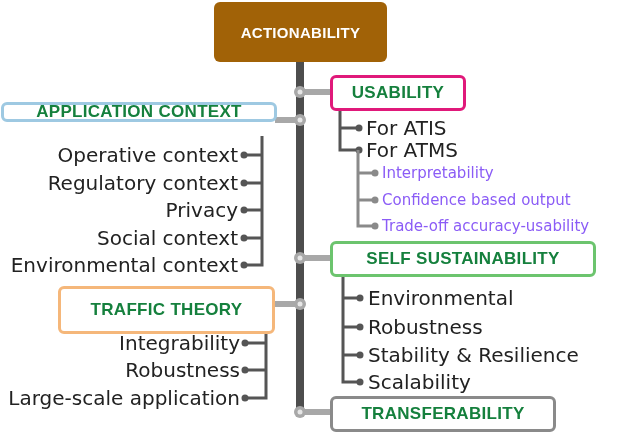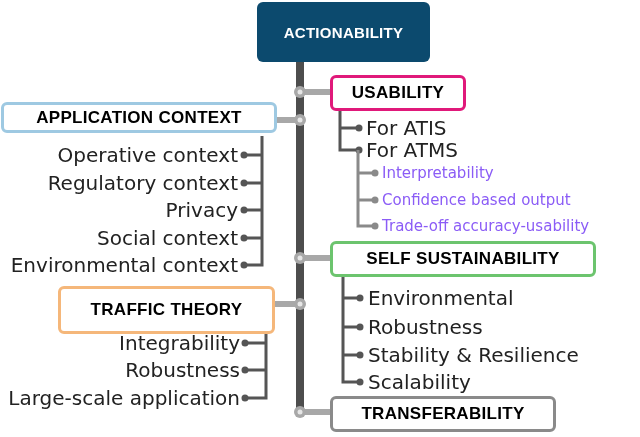--- a/index.html
+++ b/index.html
@@ -1,19 +1,19 @@
 <!DOCTYPE html>
 <html><head>
 <meta charset="utf-8">
 <style>
   html,body{margin:0;padding:0;background:#fff;}
   #stage{position:relative;width:640px;height:437px;overflow:hidden;background:#fff;font-family:"DejaVu Sans","Liberation Sans",sans-serif;}
   svg.lines{position:absolute;left:0;top:0;}
-  .box{position:absolute;box-sizing:border-box;border-radius:6px;background:#fff;font-weight:bold;color:#000000;display:flex;align-items:center;justify-content:center;font-size:17px;white-space:nowrap;font-family:"Liberation Sans",sans-serif;letter-spacing:0.3px;}
-  .root{background:#0c4a6e;color:#fff;border-radius:6px;font-size:15px;margin-left:43px;}
+  .box{position:absolute;box-sizing:border-box;border-radius:6px;background:#fff;font-weight:bold;color:#15803d;display:flex;align-items:center;justify-content:center;font-size:17px;white-space:nowrap;font-family:"Liberation Sans",sans-serif;letter-spacing:0.3px;}
+  .root{background:#a16207;color:#fff;border-radius:6px;font-size:15px;}
   .leaf{position:absolute;font-size:20px;color:#222;white-space:nowrap;line-height:20px;font-family:"DejaVu Sans",sans-serif;}
   .leaf.sm{font-size:15px;color:#8b5cf6;}
   .r{text-align:right;}
 </style>
 </head>
 <body>
 
 <div id="stage">
 
   <svg class="lines" width="640" height="437">
@@ -79,21 +79,21 @@
 
   <div class="box" style="left:330px;top:75px;width:136px;height:36px;border:3px solid #e0197a;">
     <span>USABILITY</span>
   </div>
   <div class="leaf" style="left:366px;top:118px;">For ATIS</div>
   <div class="leaf" style="left:366px;top:140px;">For ATMS</div>
   <div class="leaf sm" style="left:382px;top:163px;">Interpretability</div>
   <div class="leaf sm" style="left:382px;top:190px;">Confidence based output</div>
   <div class="leaf sm" style="left:382px;top:216px;">Trade-off accuracy-usability</div>
 
-  <div class="box" style="left:1px;top:102px;width:276px;height:31px;border:3px solid #9ec9e2;">
+  <div class="box" style="left:1px;top:102px;width:276px;height:20px;border:3px solid #9ec9e2;">
     <span>APPLICATION CONTEXT</span>
   </div>
   <div class="leaf r" style="right:402px;top:145px;">Operative context</div>
   <div class="leaf r" style="right:402px;top:173px;">Regulatory context</div>
   <div class="leaf r" style="right:402px;top:200px;">Privacy</div>
   <div class="leaf r" style="right:402px;top:228px;">Social context</div>
   <div class="leaf r" style="right:402px;top:255px;">Environmental context</div>
 
   <div class="box" style="left:330px;top:241px;width:266px;height:36px;border:3px solid #6cc46e;text-align:right;">
     <span>SELF SUSTAINABILITY</span>

